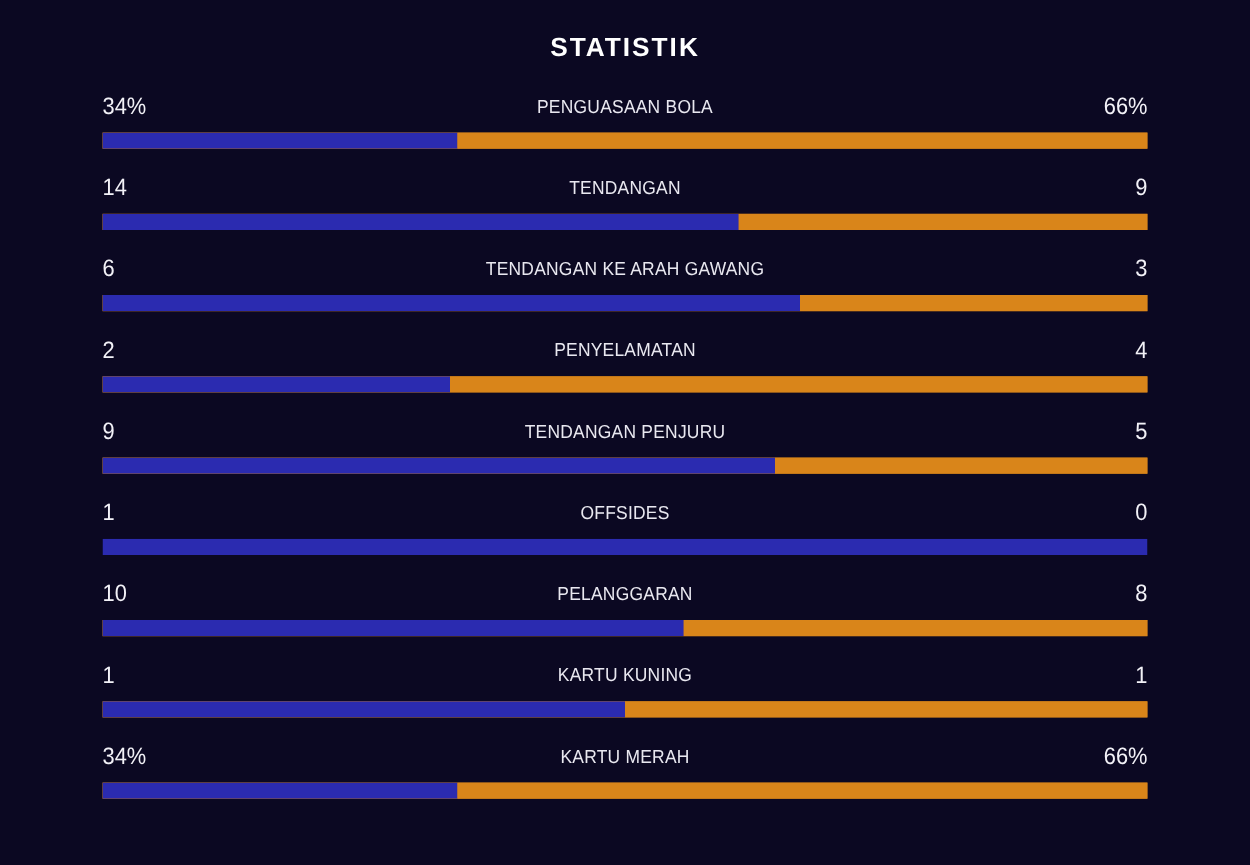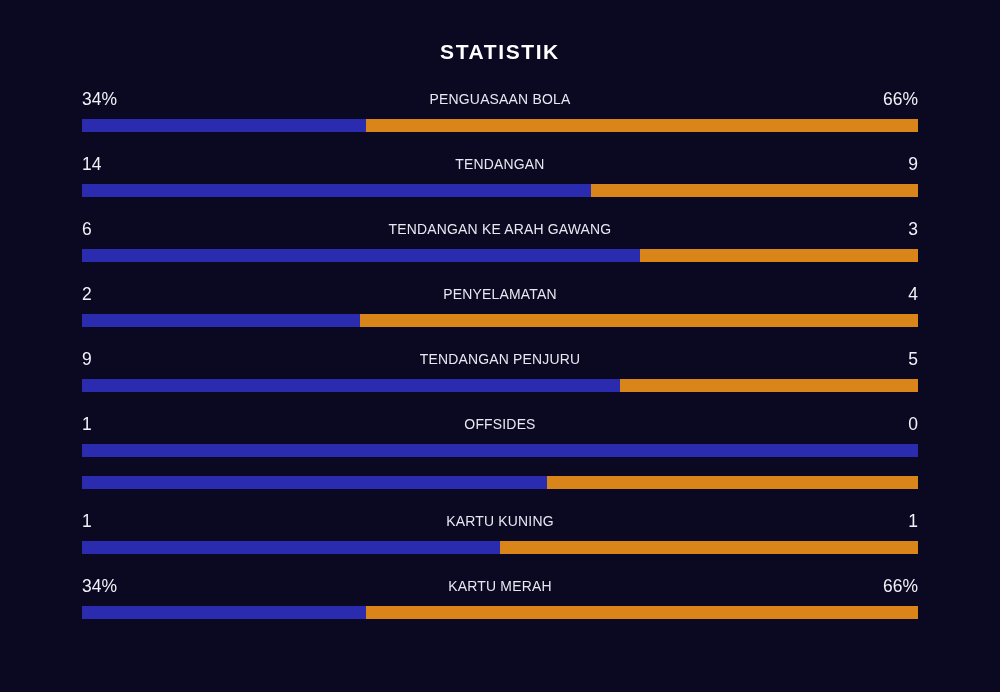--- a/index.html
+++ b/index.html
@@ -19,21 +19,21 @@
     background: #0b0822;
     position: relative;
     box-sizing: border-box;
   }
   #page-title {
     text-align: center;
     color: #ffffff;
     font-size: 21px;
     font-weight: bold;
     letter-spacing: 1.6px;
-    padding-top: 40px;
+    padding-top: 27px;
     font-family: "Liberation Sans", sans-serif;
     -webkit-font-smoothing: antialiased;
   }
   #rows-wrap {
     margin: 0 auto;
     width: 836px;
     padding-top: 22px;
   }
   .stat-row {
     width: 836px;
@@ -167,20 +167,25 @@
           <div class="stat-val home">1</div>
           <div class="stat-name">OFFSIDES</div>
           <div class="stat-val away">0</div>
         </div>
         <div class="stat-bar">
           <div class="bar-home" style="width: 100%; background: rgb(43, 43, 176);"></div>
           <div class="bar-away" style="background: rgb(217, 133, 26);"></div>
         </div>
       </div>
       <div class="stat-row">
+        <div class="stat-labels">
+          <div class="stat-val home">10</div>
+          <div class="stat-name">PELANGGARAN</div>
+          <div class="stat-val away">8</div>
+        </div>
         <div class="stat-bar">
           <div class="bar-home" style="width: 55.6%; background: rgb(43, 43, 176);"></div>
           <div class="bar-away" style="background: rgb(217, 133, 26);"></div>
         </div>
       </div>
       <div class="stat-row">
         <div class="stat-labels">
           <div class="stat-val home">1</div>
           <div class="stat-name">KARTU KUNING</div>
           <div class="stat-val away">1</div>

